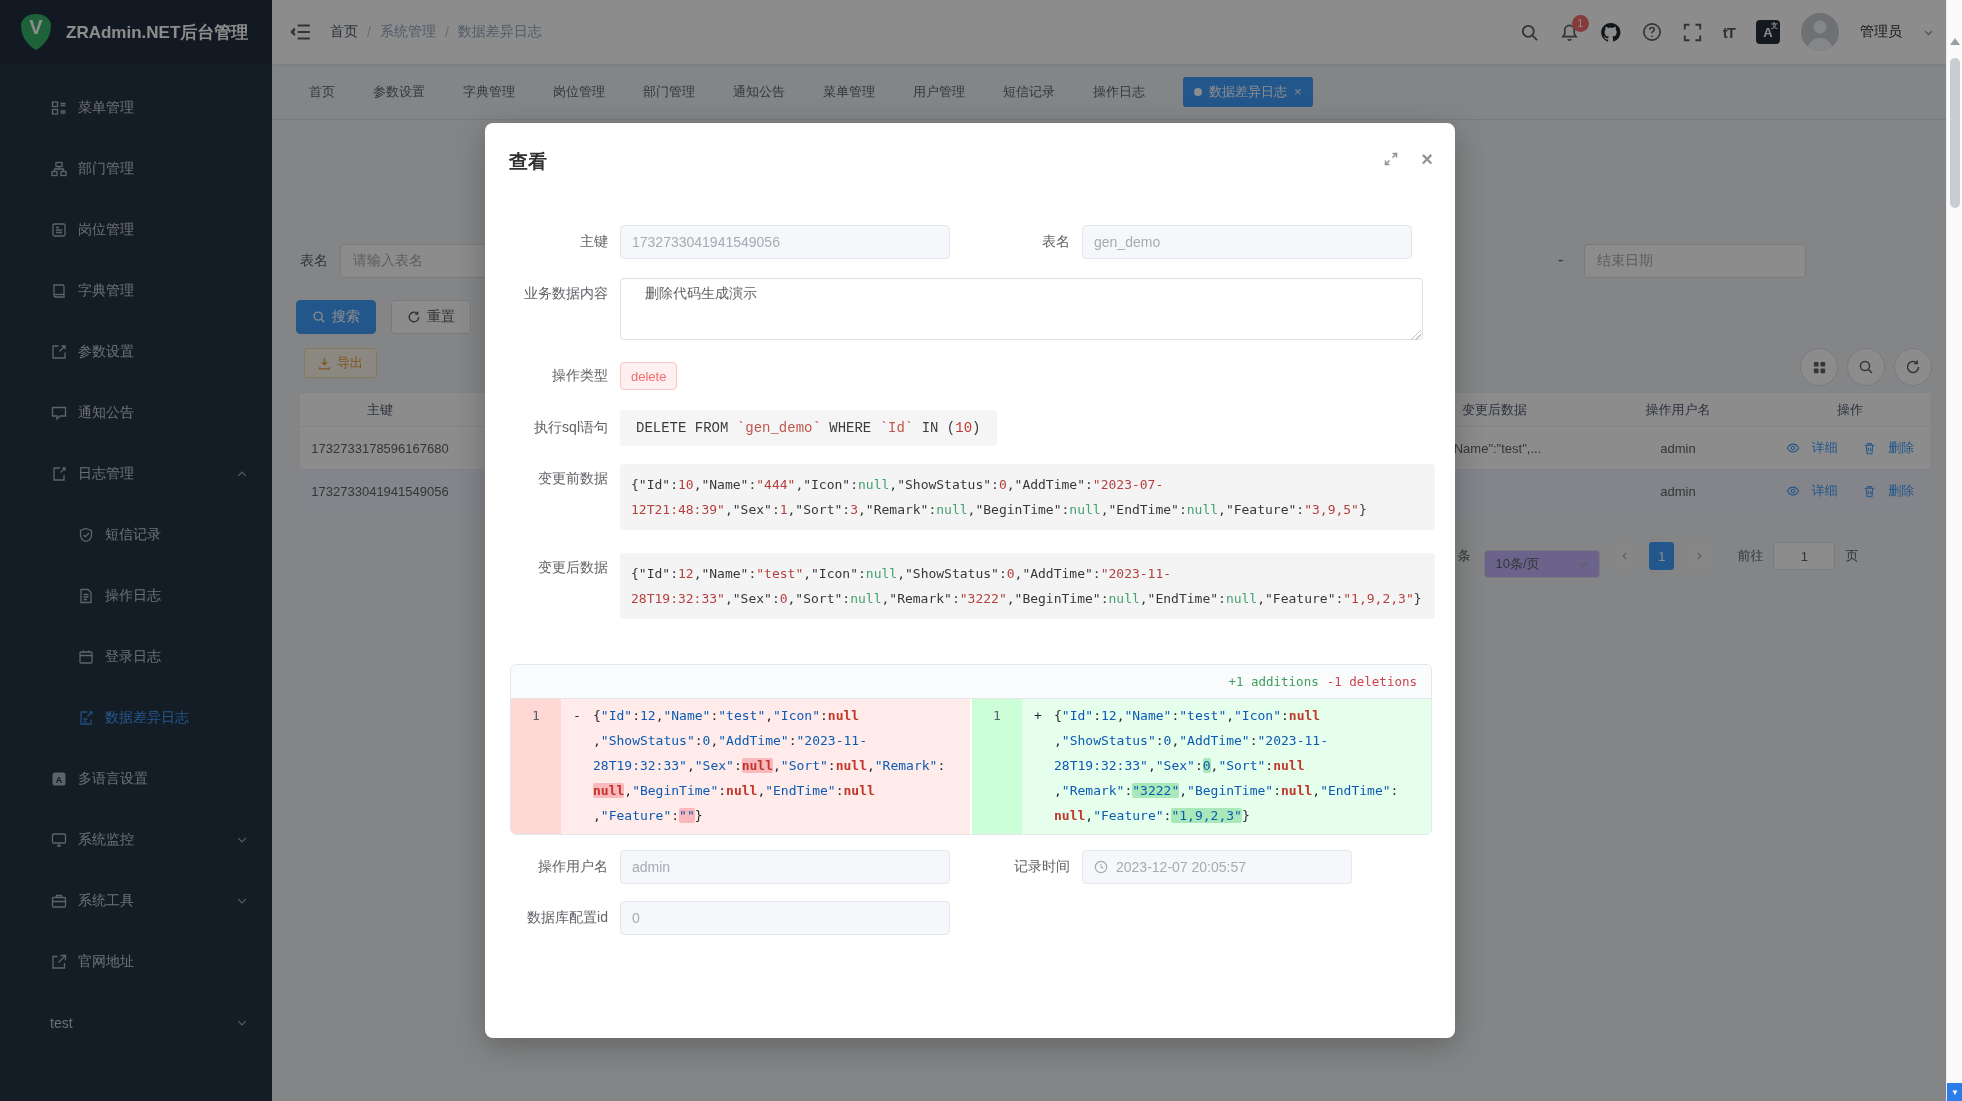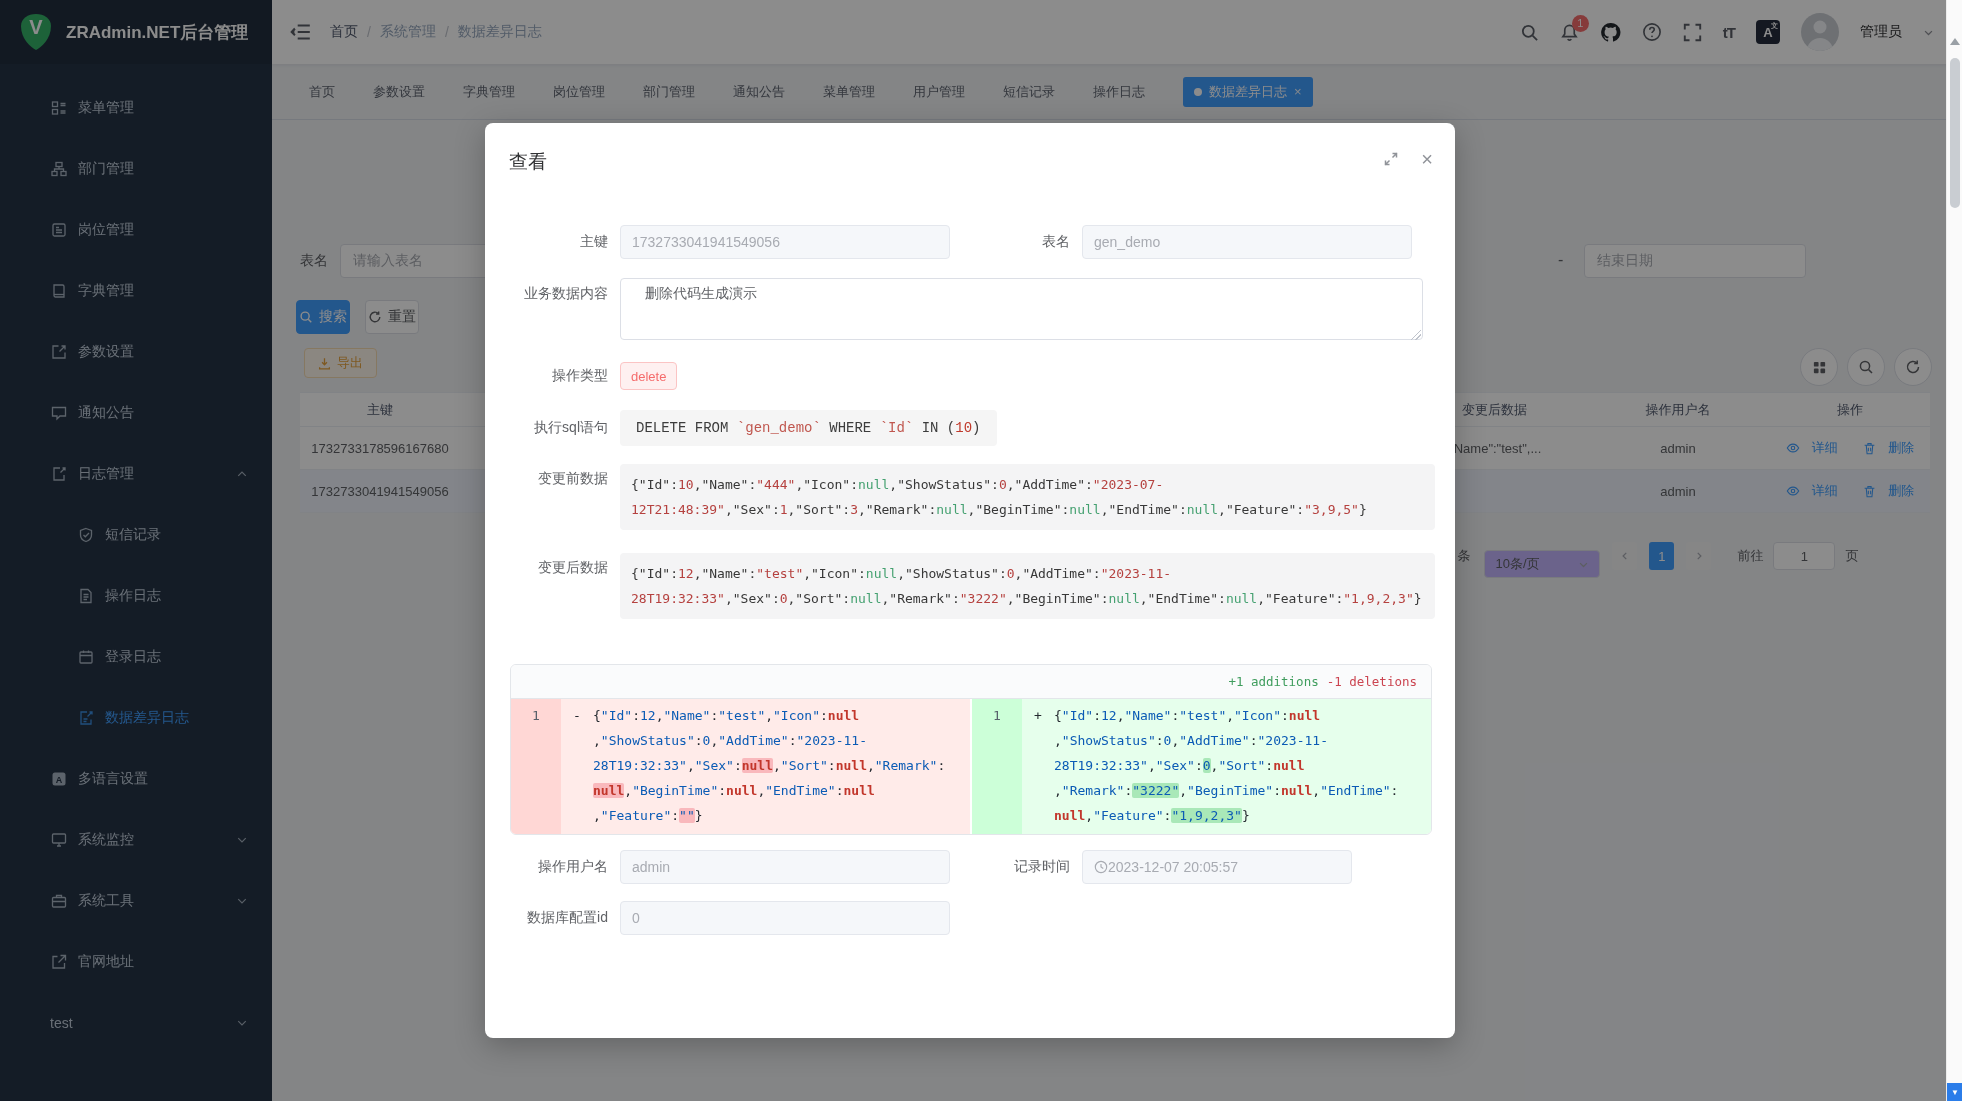--- a/index.html
+++ b/index.html
@@ -45,21 +45,21 @@
   .tab .dot { width:8px; height:8px; border-radius:50%; background:#fff; display:inline-block; }
   .tab .x { font-size:13px; line-height:1; opacity:.9; }
 
   .content { position:relative; height:981px; }
   .lbl { font-size:14px; color:#606266; }
   .inp { background:#fff; border:1px solid #dcdfe6; border-radius:4px; height:34px; font-size:14px; color:#606266; padding:0 12px; display:flex; align-items:center; }
   .inp .ph { color:#a8abb2; }
   .row-find { position:absolute; left:28px; top:124px; display:flex; align-items:center; }
   .date-sep { position:absolute; left:1286px; top:131px; color:#606266; }
   .date-inp { position:absolute; left:1312px; top:124px; width:222px; }
-  .btn { border-radius:4px; font-size:14px; display:inline-flex; align-items:center; justify-content:center; gap:6px; cursor:pointer; height:34px; padding:0 2px; }
+  .btn { border-radius:4px; font-size:14px; display:inline-flex; align-items:center; justify-content:center; gap:6px; cursor:pointer; height:34px; padding:0 15px; }
   .btn-primary { background:#409eff; color:#fff; border:1px solid #409eff; }
   .btn-plain { background:#fff; color:#606266; border:1px solid #dcdfe6; }
   .btn-warn { background:#fdf6ec; color:#e6a23c; border:1px solid #f5dab1; height:30px; font-size:13px; padding:0 13px; }
   .row-btns { position:absolute; left:24px; top:180px; display:flex; gap:15px; }
   .row-export { position:absolute; left:32px; top:228px; }
   .tool-circles { position:absolute; top:228px; right:30px; display:flex; gap:9px; }
   .circle-btn { width:38px; height:38px; border-radius:50%; background:#fff; border:1px solid #dcdfe6; display:flex; align-items:center; justify-content:center; color:#606266; cursor:pointer; }
 
   table.grid { position:absolute; left:28px; top:272px; width:1630px; border-collapse:collapse; background:#fff; font-size:13px; table-layout:fixed; }
   table.grid th { height:34px; font-weight:normal; color:#515a6e; border-bottom:1px solid #ebeef5; border-top:1px solid #ebeef5; text-align:center; }
@@ -73,21 +73,21 @@
   .pg-total { margin-right:14px; white-space:nowrap; }
   .pg-size { width:116px; height:28px; border:1px solid #dcdfe6; border-radius:4px; background:#c4b5fd; display:flex; align-items:center; justify-content:space-between; padding:0 10px; color:#606266;margin-top:16px; }
   .pg-arrow { width:25px; height:28px; border-radius:3px; background:#f4f4f5; color:#a8abb2; display:flex; align-items:center; justify-content:center; margin-left:12px; }
   .pg-num { width:25px; height:28px; border-radius:3px; background:#409eff; color:#fff; display:flex; align-items:center; justify-content:center; margin-left:12px; font-size:13px; }
   .pg-goto { margin-left:26px; white-space:nowrap; }
   .pg-input { width:62px; height:28px; border:1px solid #dcdfe6; border-radius:4px; background:#fff; margin:0 10px; text-align:center; display:flex; align-items:center; justify-content:center; }
 
   
   .overlay { position:absolute; inset:0; right:16px; background:rgba(0,0,0,.45); z-index:10; }
   .dialog { position:absolute; left:485px; top:123px; width:970px; height:915px; background:#fff; border-radius:8px; box-shadow:0 8px 30px rgba(0,0,0,.25); z-index:20; }
-  .dlg-head { height:70px; padding:26px 24px 0 24px; position:relative; }
+  .dlg-head { height:70px; padding:26px 24px 0 24px; position:relative;font-weight:bold; }
   .dlg-title { font-size:19px; color:#303133; }
   .dlg-tools { position:absolute; right:22px; top:28px; display:flex; gap:22px; color:#909399; }
   .dlg-tools .t { cursor:pointer; display:inline-flex; }
   .dlg-close { font-size:20px; line-height:16px; color:#909399; }
   .dlg-body { padding:32px 20px 0 0; font-size:14px; }
   .f-row { display:flex; align-items:center; margin-bottom:19px; }
   .f-label { width:135px; text-align:right; color:#606266; flex:none; padding-right:12px; font-size:14px; }
   .f-label2 { width:132px; text-align:right; color:#606266; flex:none; padding-right:12px; font-size:14px; }
   .d-inp { width:330px; height:34px; background:#f5f7fa; border:1px solid #e4e7ed; border-radius:4px; color:#a8abb2; font-size:14px; padding:0 11px; font-family:"Liberation Sans", sans-serif; }
   .d-area { width:803px; height:62px; background:#fff; border:1px solid #dcdfe6; border-radius:4px; color:#606266; font-size:14px; padding:6px 24px; resize:none; font-family:"Liberation Sans", sans-serif; position:relative; }
@@ -111,21 +111,21 @@
   .pane .sign { width:32px; flex:none; text-align:center; padding-top:4px; color:#24292f; }
   .pane .txt { width:365px; padding:4px 6px 6px 0; overflow-wrap:break-word; color:#24292f; }
   .pane-del { background:#ffebe9; } .pane-del .gut { background:#ffd7d5; }
   .pane-add { background:#e6ffec; } .pane-add .gut { background:#ccffd8; }
   .diff-sep { width:2px; background:#fff; }
   .d-v { color:#0b5bb5; }
   .d-null { color:#c2362b; font-weight:bold; display:inline-block; }
   .hl { border-radius:2px; }
   .hl.del { background:#f9b8bc; }
   .hl.add { background:#a9e8b8; }
-  .time-inp { width:270px; display:flex; align-items:center; }
+  .time-inp { width:270px; display:flex; align-items:center; gap:8px; }
 
   
   .scrollbar { position:absolute; right:0; top:0; width:16px; height:1101px; background:#fafafa; z-index:30; border-left:1px solid #ececec; }
   .sb-up { position:absolute; top:38px; left:3px; width:0; height:0; border-left:5px solid transparent; border-right:5px solid transparent; border-bottom:7px solid #9aa0a6; }
   .sb-thumb { position:absolute; top:58px; left:3px; width:10px; height:150px; border-radius:5px; background:#c9cdd2; }
   .sb-bottom { position:absolute; bottom:0; left:0; width:16px; height:18px; background:#2b7de9; display:flex; align-items:center; justify-content:center; }
   .sb-bottom span { color:#fff; font-size:8px; }
   svg { display:block; }
 </style>
 </head>

